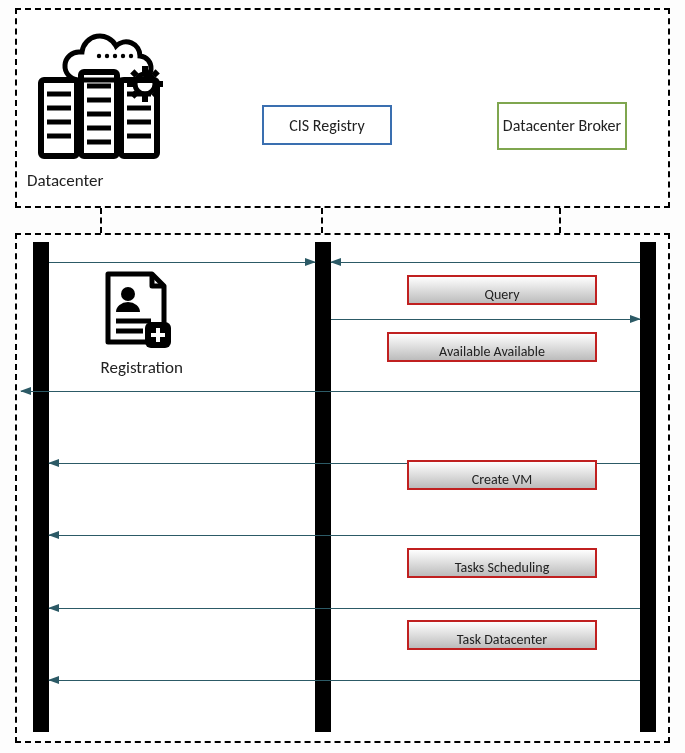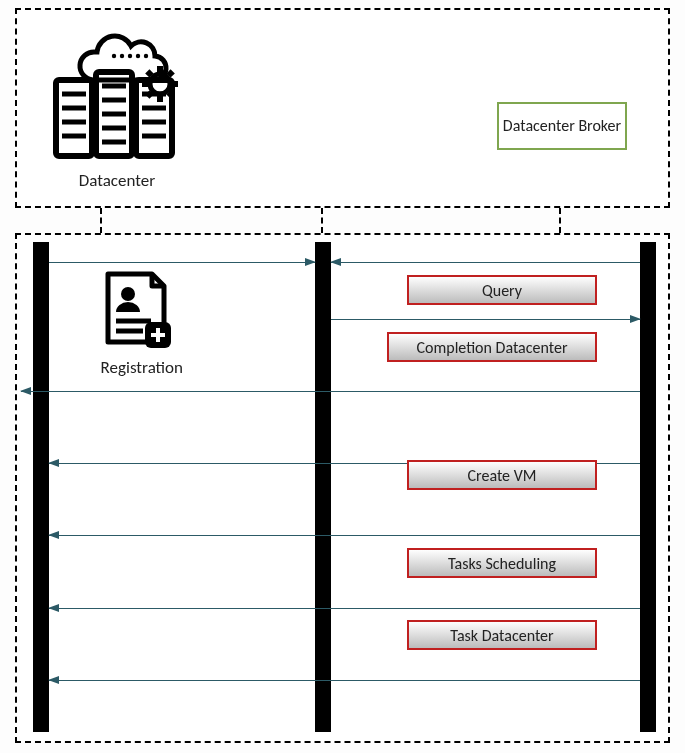--- a/index.html
+++ b/index.html
@@ -28,21 +28,21 @@
   .top-box {
     left: 0; top: 0; width: 655px; height: 200px;
   }
   .bottom-box {
     left: 0; top: 225px; width: 655px; height: 510px;
   }
 
   
   .datacenter-group {
     position: absolute;
-    left: 20px; top: 12px; width: 160px; text-align: center;
+    left: 10px; top: 12px; width: 160px; text-align: left;
   }
   .datacenter-label {
     font-size: 17px; color: #222; margin-top: 4px;
   }
   .cis-box {
     position: absolute;
     left: 245px; top: 95px; width: 130px; height: 40px;
     border: 2px solid #3a6fb0;
     display: flex; align-items: center; justify-content: center;
     font-size: 16px; color: #222;
@@ -107,22 +107,22 @@
   }
 
   
   .step {
     position: absolute;
     left: 392px;
     width: 190px;
     height: 30px;
     border: 2px solid #c02020;
     background: linear-gradient(#fefefe, #bcbcbc);
-    display: flex; align-items: center; justify-content: center;
-    font-size: 16px; color: #222;
+    display: flex; align-items: flex-end; justify-content: center;
+    font-size: 14px; color: #222;
   }
 </style>
 </head>
 <body>
 
 <div class="canvas">
 
   <div class="dashed-box top-box">
 
     <div class="datacenter-group">
@@ -171,20 +171,23 @@
             <line x1="60" y1="120" x2="84" y2="120"></line>
           <line x1="100" y1="72" x2="124" y2="72"></line>
             <line x1="100" y1="86" x2="124" y2="86"></line>
             <line x1="100" y1="100" x2="124" y2="100"></line>
             <line x1="100" y1="114" x2="124" y2="114"></line>
         </g>
       </svg>
       <div class="datacenter-label">Datacenter</div>
     </div>
 
+    <div class="cis-box">
+      <span>CIS Registry</span>
+    </div>
 
     <div class="broker-box">
       <span>Datacenter Broker</span>
     </div>
   </div>
 
   <div class="mini-dash" style="left:85px"></div>
   <div class="mini-dash" style="left:306px"></div>
   <div class="mini-dash" style="left:544px"></div>
 
@@ -219,21 +222,21 @@
 
   <div class="arrow right" style="left:34px; top:254px; width:266px"></div>
   <div class="arrow left" style="left:316px; top:254px; width:309px"></div>
 
   <div class="step" style="top:267px">
       <span>Query</span>
     </div>
   <div class="arrow right" style="left:316px; top:311px; width:309px"></div>
 
   <div class="step" style="top:324px; left:372px; width:210px">
-      <span>Completion Datacenter</span>
+      <span>Available Available</span>
     </div>
   <div class="arrow left" style="left:6px; top:383px; width:619px"></div>
 
   <div class="arrow left" style="left:34px; top:455px; width:591px"></div>
 
   <div class="step" style="top:452px">
       <span>Create VM</span>
     </div>
   <div class="arrow left" style="left:34px; top:527px; width:591px"></div>
 

